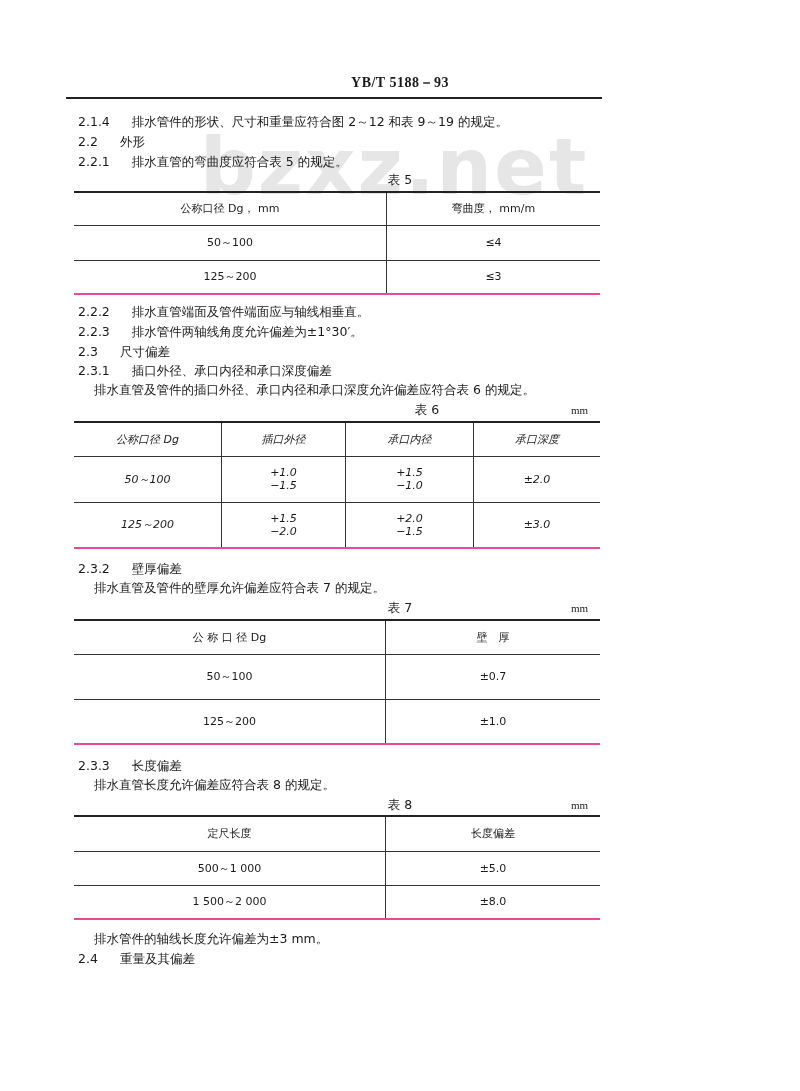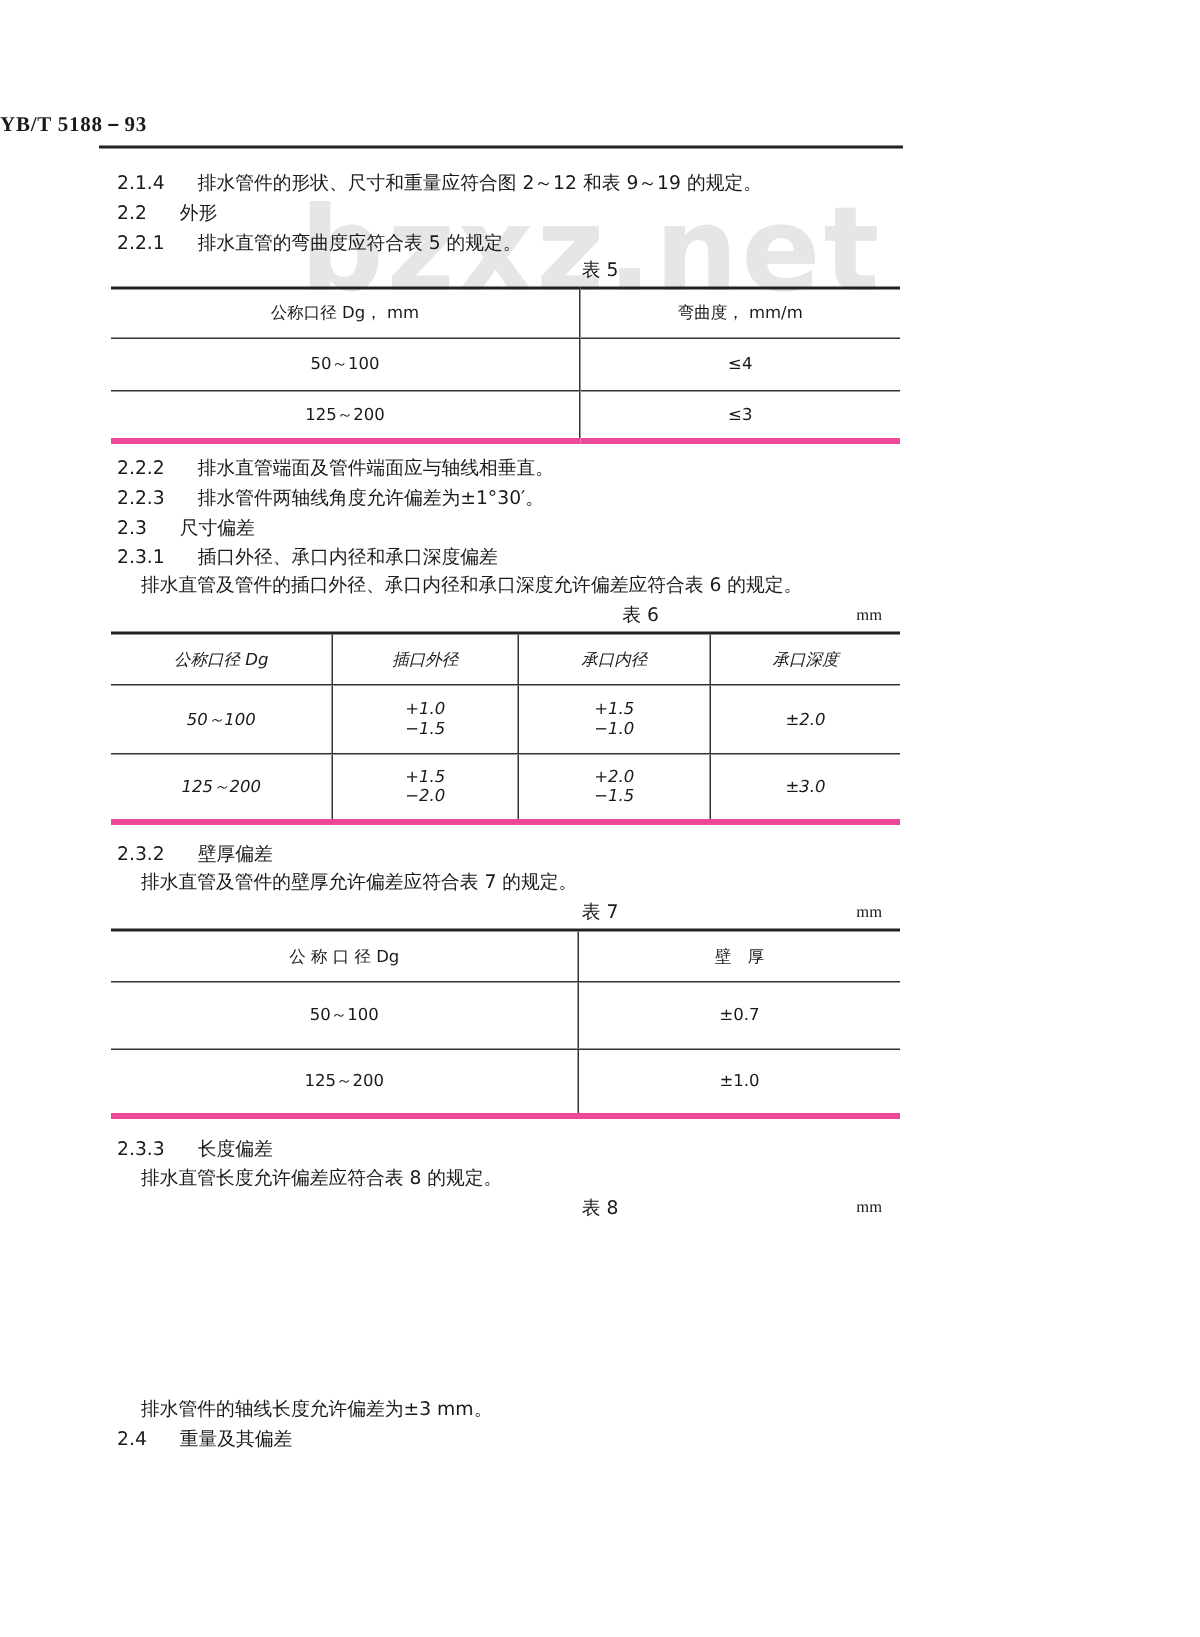--- a/index.html
+++ b/index.html
@@ -9,21 +9,21 @@
       color: #1a1a1a;
     }
     .watermark {
       position: absolute; left: 200px; top: 128px;
       font-family: "DejaVu Sans", "Liberation Sans", sans-serif;
       font-weight: bold; font-size: 78px; letter-spacing: 2px;
       color: #e6e6e6; z-index: 0; line-height: 1; user-select: none;
     }
     .content { position: absolute; left: 0; top: 0; width: 800px; height: 1091px; z-index: 1; }
     .header-title {
-      position: absolute; top: 74px; left: 0; width: 800px; text-align: left;
+      position: absolute; top: 74px; left: 0; width: 800px; text-align: center;
       font-family: "Liberation Serif", serif; font-size: 14px; font-weight: bold; letter-spacing: 0.5px;
     }
     .header-rule { position: absolute; top: 97px; left: 66px; width: 536px; height: 0; border-top: 2px solid #222; }
     .line {
       position: absolute; left: 78px; font-size: 12.5px; white-space: nowrap; line-height: 16px;
       font-family: "DejaVu Sans", "Liberation Sans", sans-serif;
     }
     .line.indent { left: 94px; }
     .line .num { display: inline-block; margin-right: 22px; }
     .caption {
@@ -36,21 +36,21 @@
     }
     table.tbl {
       position: absolute; left: 74px; width: 526px; border-collapse: collapse;
       font-size: 11px; font-family: "DejaVu Sans", "Liberation Sans", sans-serif;
     }
     table.tbl td, table.tbl th {
       text-align: center; vertical-align: middle; font-weight: normal;
       border-top: 1px solid #333; border-bottom: 1px solid #333; padding: 0;
     }
     table.tbl tr:first-child th { border-top: 2px solid #222; }
-    table.tbl tr:last-child td { border-bottom: 4px solid #ec4899; margin-top: 12px; }
+    table.tbl tr:last-child td { border-bottom: 2px solid #ec4899; margin-top: 12px; }
     table.tbl .vsep { border-left: 1px solid #333; }
     .stack { display: inline-block; line-height: 13px; text-align: left; }
   </style>
 </head>
 <body>
 
 <div class="watermark">bzxz.net</div>
 
 <div class="content">
 
@@ -148,19 +148,35 @@
   </tbody>
     </table>
 
   <div class="line" style="top:758px;">
     <span class="num">2.3.3</span><span>长度偏差</span>
   </div>
   <div class="line indent" style="top:777px;">排水直管长度允许偏差应符合表 8 的规定。</div>
 
   <div class="caption" style="top:797px;">表 8</div>
   <div class="unit" style="top:799px;">mm</div>
+  <table class="tbl" style="top:815px;">
+    <tbody>
+        <tr style="height:35px;">
+      <th style="width:311px;">定尺长度</th>
+      <th class="vsep">长度偏差</th>
+    </tr>
+    <tr style="height:34px;">
+      <td>500～1 000</td>
+      <td class="vsep">±5.0</td>
+    </tr>
+    <tr style="height:34px;">
+      <td>1 500～2 000</td>
+      <td class="vsep">±8.0</td>
+    </tr>
+  </tbody>
+    </table>
 
   <div class="line indent" style="top:931px;">排水管件的轴线长度允许偏差为±3 mm。</div>
   <div class="line" style="top:951px;">
     <span class="num">2.4</span><span>重量及其偏差</span>
   </div>
 
 </div>
 
 </body></html>

